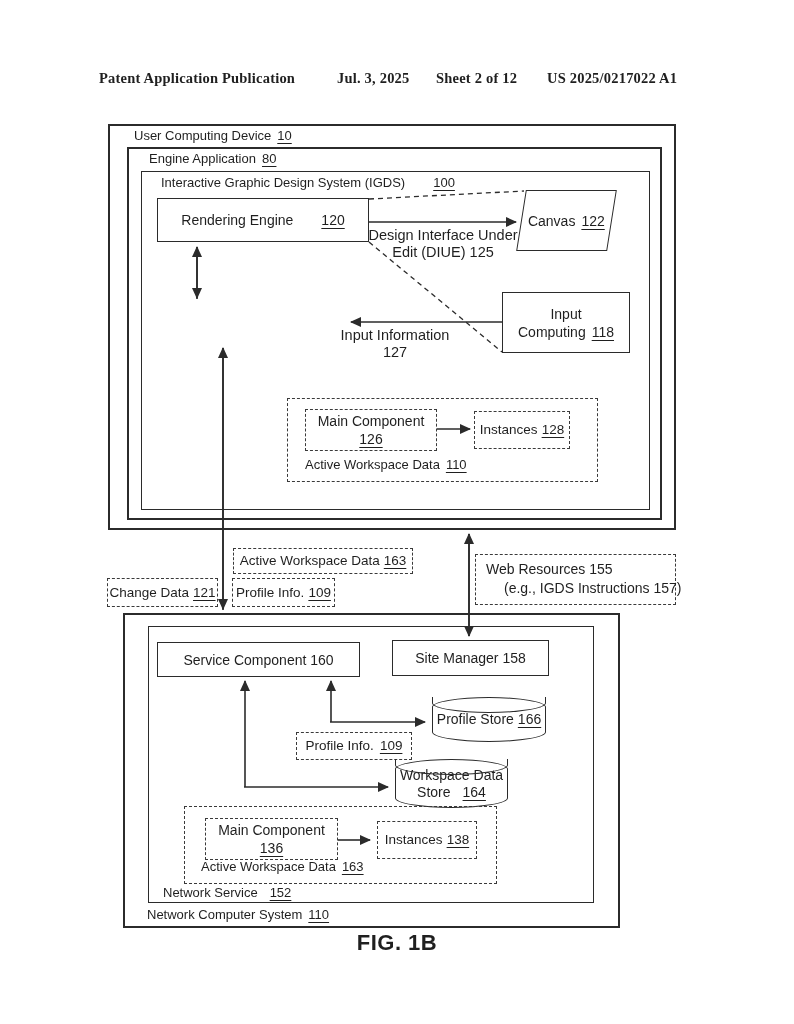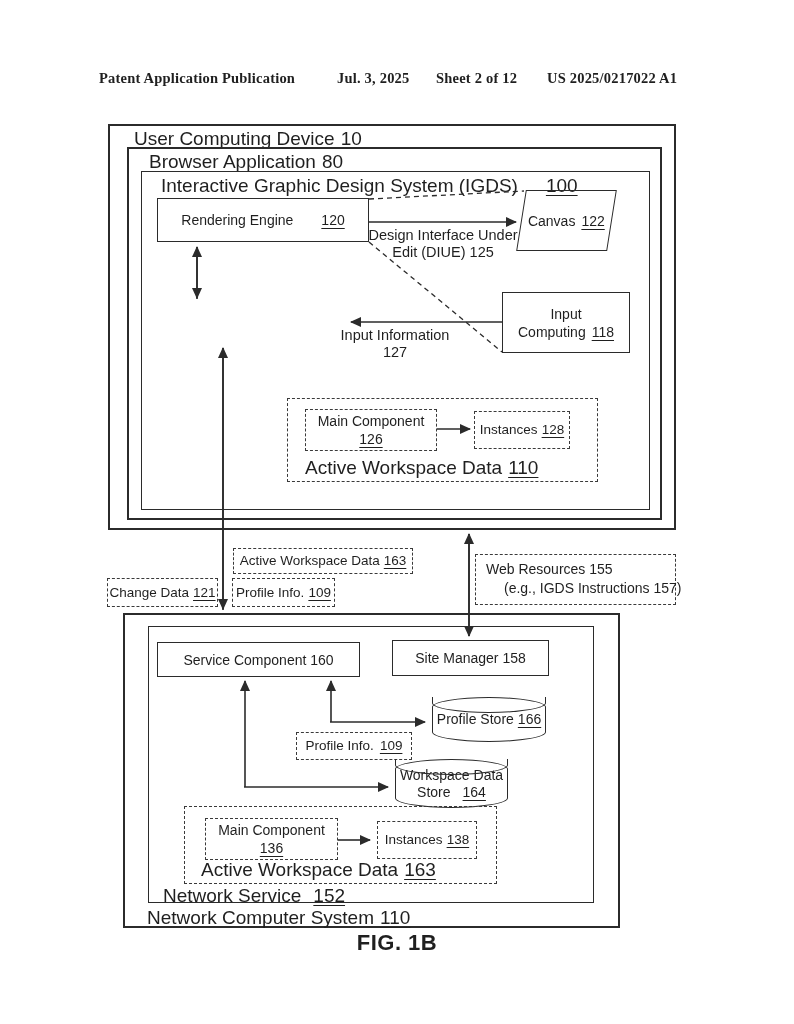--- a/index.html
+++ b/index.html
@@ -11,21 +11,21 @@
   .hdr{
     position:absolute;top:70px;font-family:"Liberation Serif","DejaVu Serif",serif;
     font-weight:bold;font-size:14.5px;white-space:nowrap;letter-spacing:.2px;
   }
   .box{position:absolute;box-sizing:border-box;border:1.6px solid #2b2b2b;background:transparent;}
   .thick{border-width:2px;}
   .dashed{border:1.4px dashed #3a3a3a;}
   .cbox{display:flex;align-items:center;justify-content:center;text-align:center;
         font-size:14px;line-height:18px;white-space:nowrap;}
   .col{flex-direction:column;}
-  .clabel{position:absolute;font-size:19px;white-space:nowrap;}
+  .clabel{position:absolute;font-size:13px;white-space:nowrap;}
   .small{font-size:13.5px;text-align:right;}
   .ref{text-decoration:underline;text-underline-offset:2.5px;margin-left:6px;}
   .wide{margin-left:28px;}
   .free{position:absolute;text-align:center;font-size:14.5px;line-height:17px;}
   .skew{transform:skewX(-9deg);}
   .unskew{transform:skewX(9deg);display:block;}
   .cyl{position:absolute;box-sizing:border-box;border:1.6px solid #2b2b2b;
        border-radius:50%/10px;text-align:center;font-size:14px;}
   .cyl::before{content:"";position:absolute;left:-1px;right:-1px;top:-1px;height:15px;
        border:1.6px solid #2b2b2b;border-top:none;
@@ -44,21 +44,21 @@
   <span class="hdr" style="left:436px">Sheet 2 of 12</span>
   <span class="hdr" style="left:547px">US 2025/0217022 A1</span>
 
   <div class="box thick" style="left:108px;top:124px;width:568px;height:406px"></div>
   <div class="clabel" style="left:134px;top:128px">
     <span>User Computing Device</span><span class="ref">10</span>
   </div>
 
   <div class="box thick" style="left:127px;top:147px;width:535px;height:373px"></div>
   <div class="clabel" style="left:149px;top:151px">
-    <span>Browser Application</span><span class="ref">80</span>
+    <span>Engine Application</span><span class="ref">80</span>
   </div>
 
   <div class="box" style="left:141px;top:171px;width:509px;height:339px"></div>
   <div class="clabel" style="left:161px;top:175px">
     <span>Interactive Graphic Design System (IGDS)</span><span class="ref wide">100</span>
   </div>
 
   <div class="box cbox" style="left:157px;top:198px;width:212px;height:44px">
     <span><span>Rendering Engine</span><span class="ref wide">120</span></span>
   </div>

